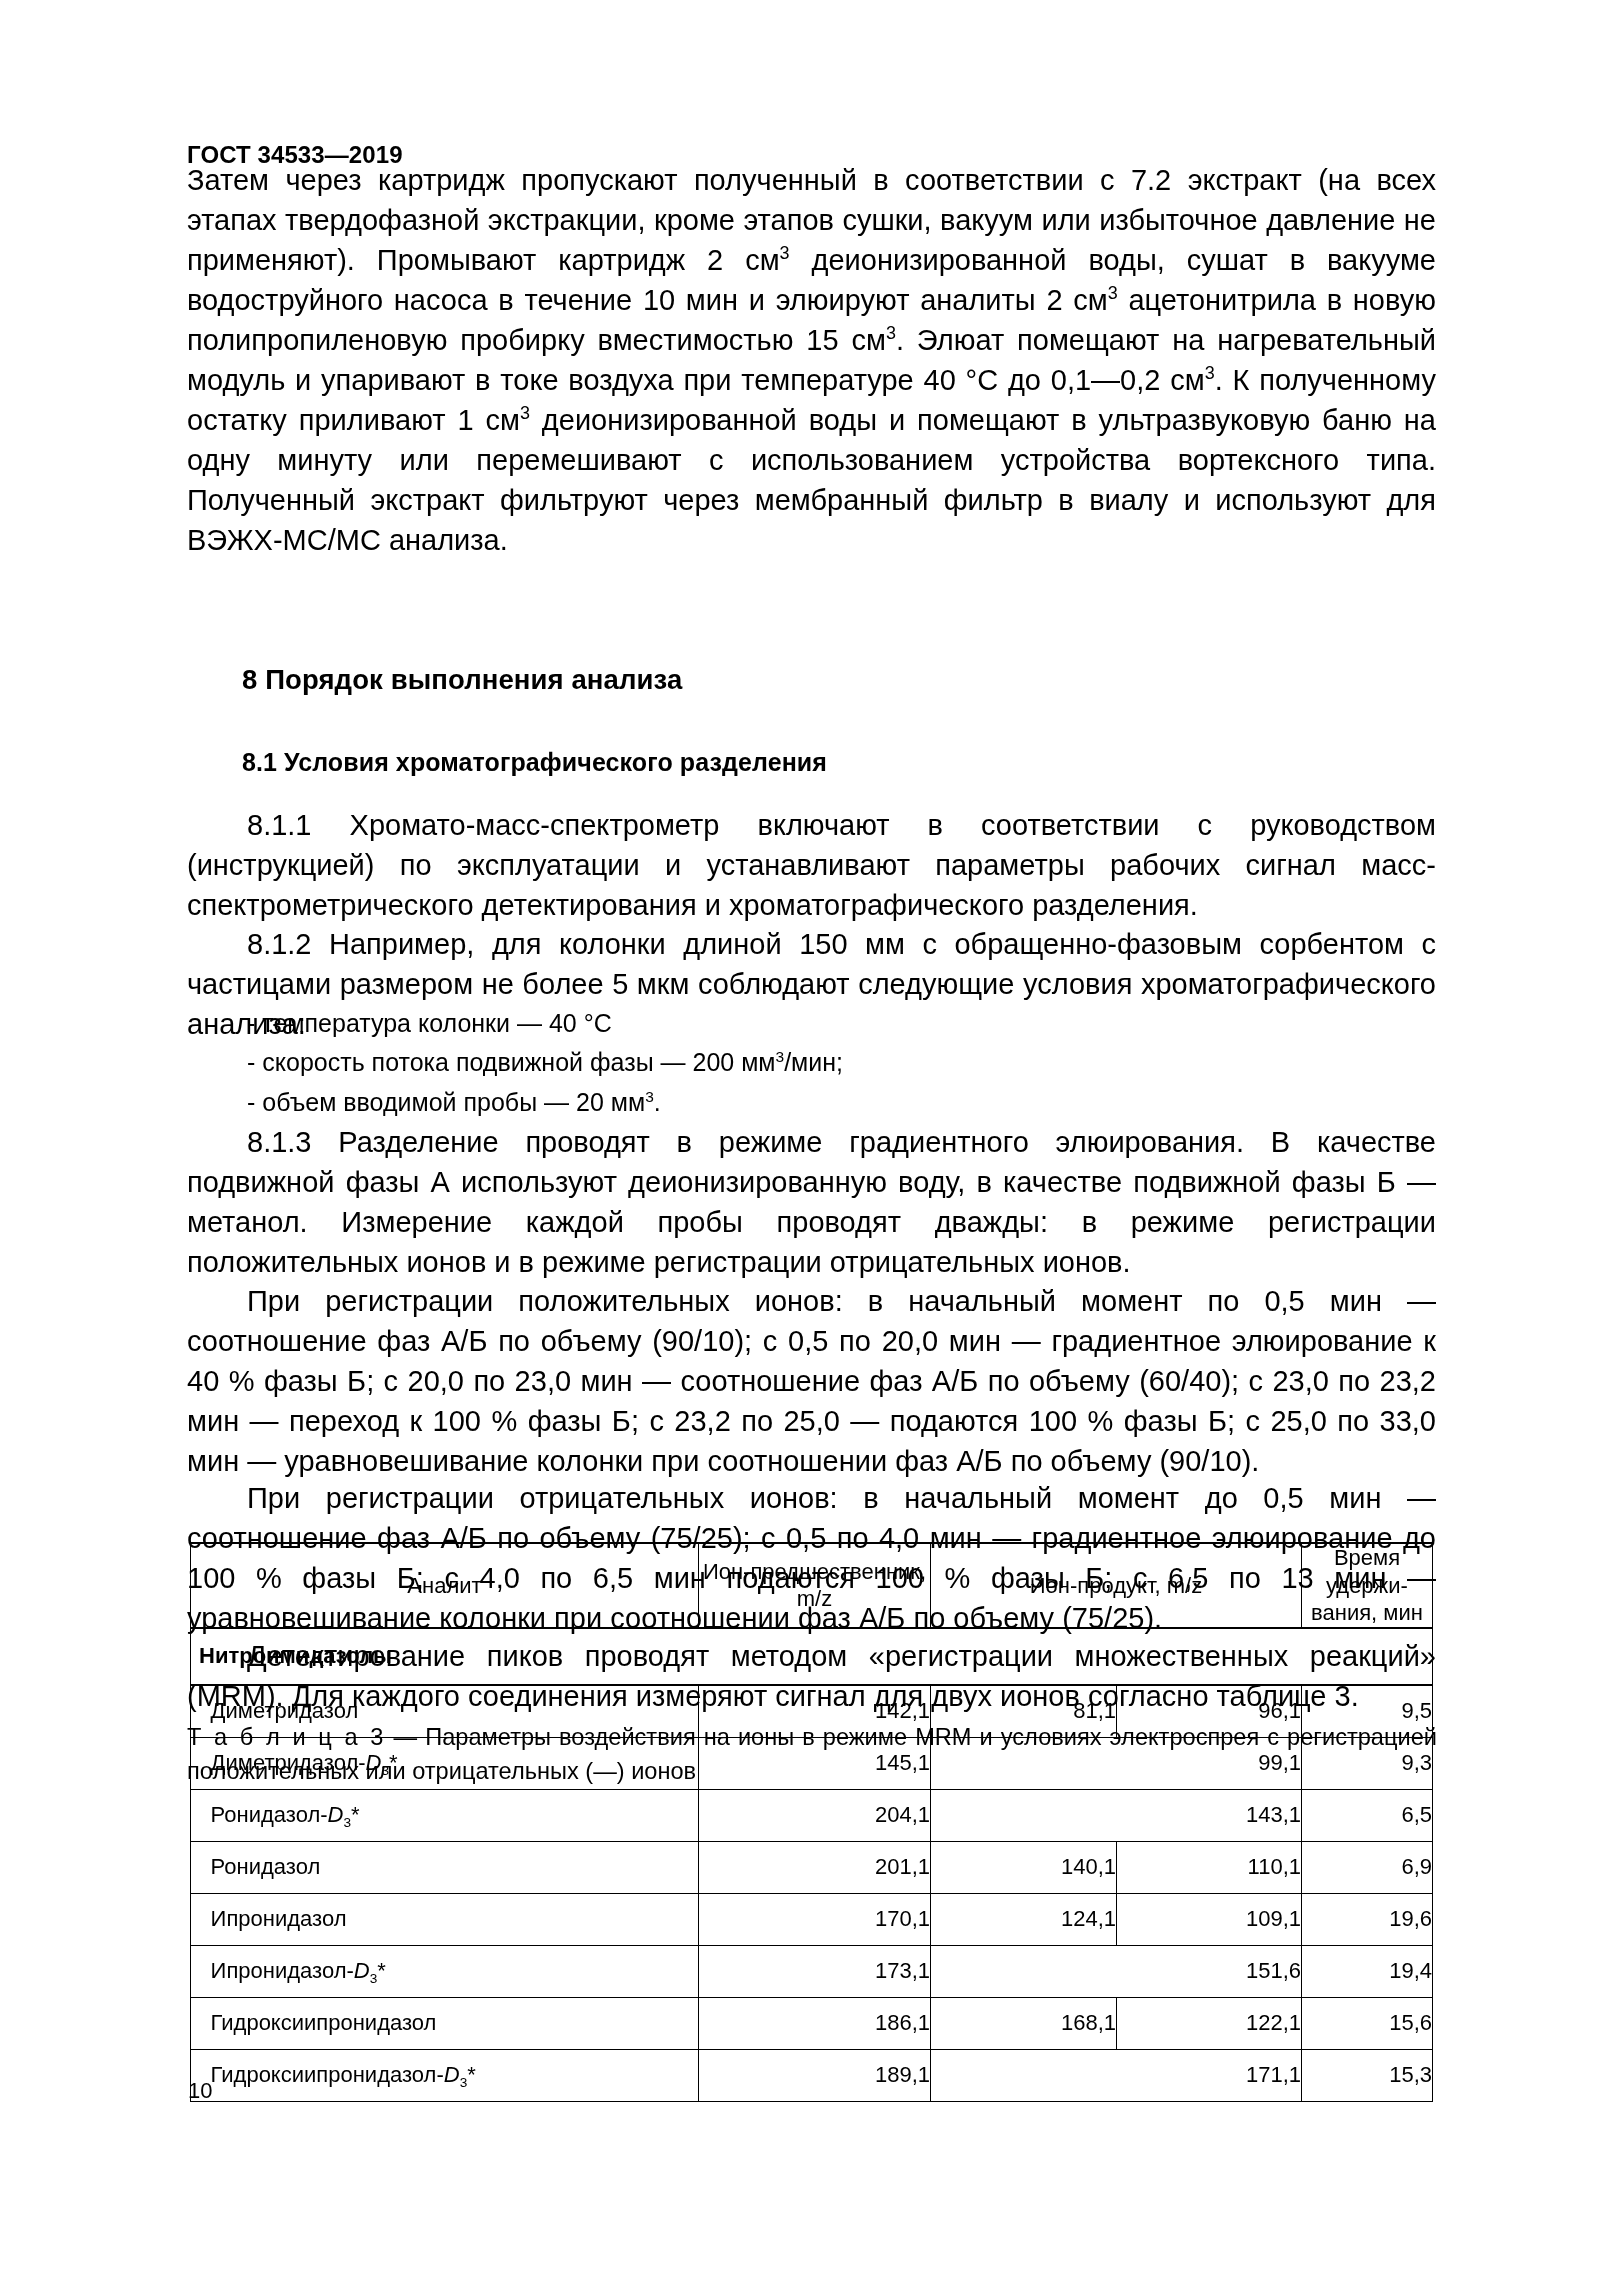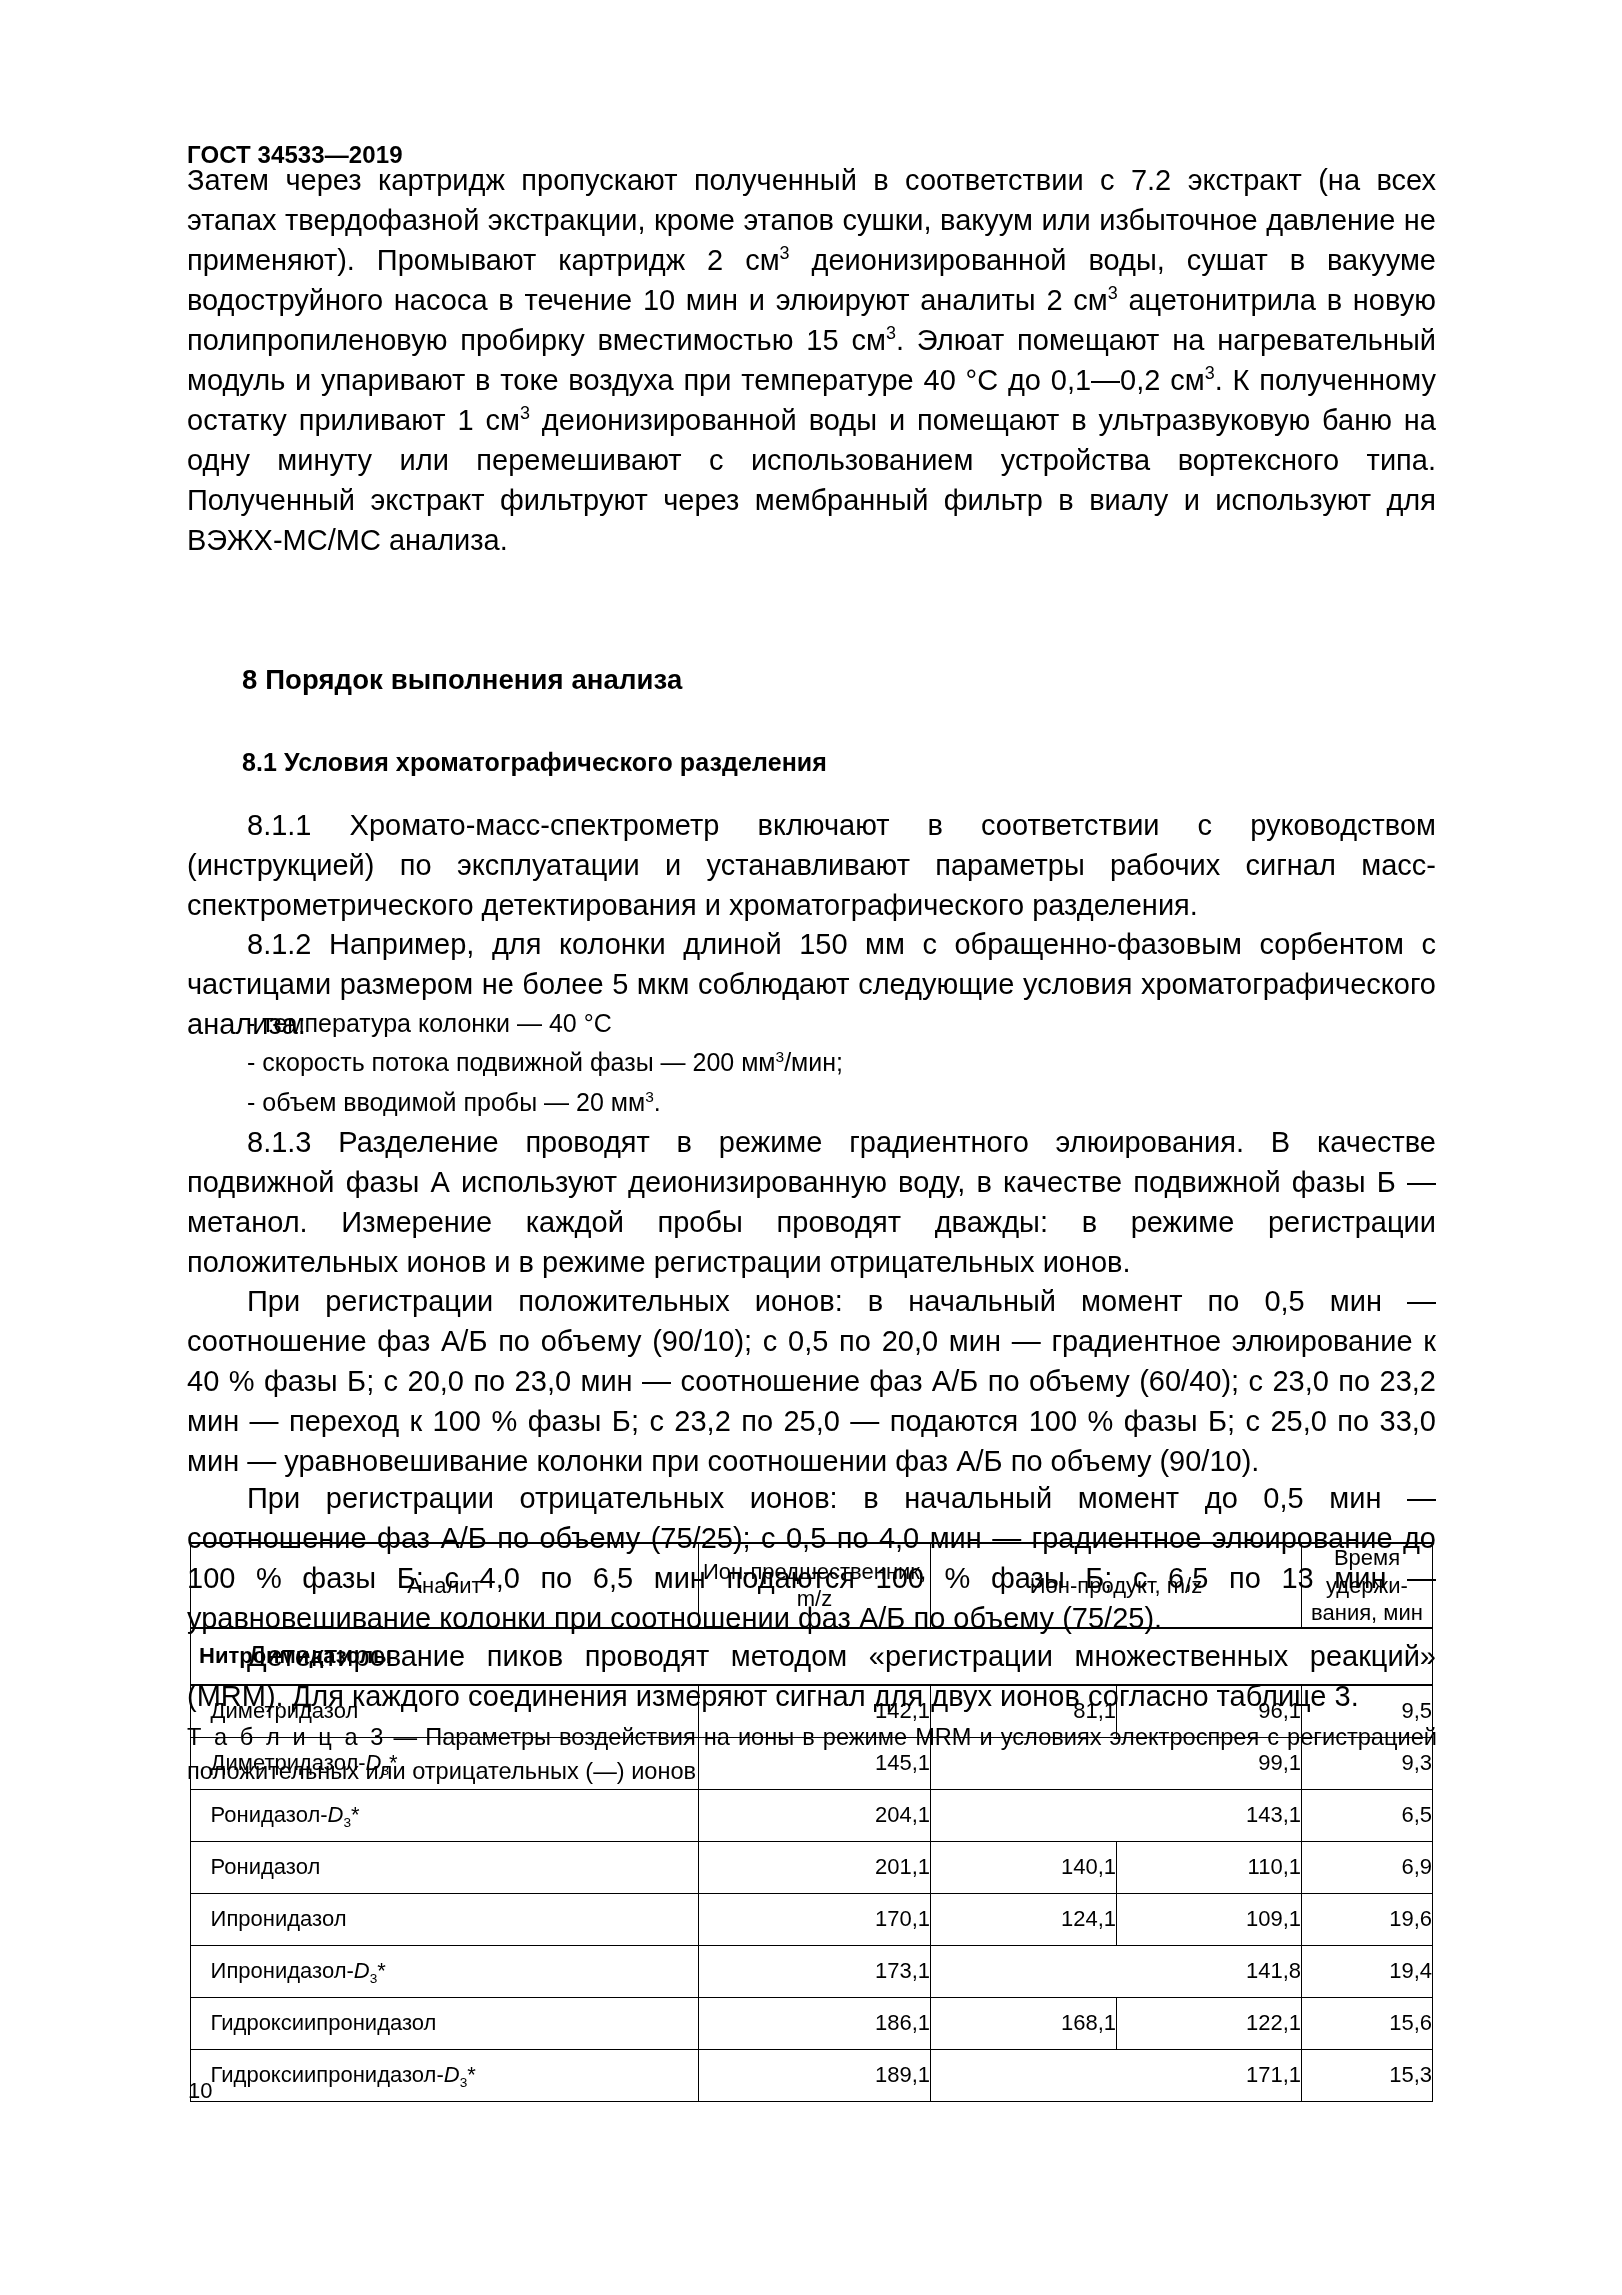--- a/index.html
+++ b/index.html
@@ -222,21 +222,21 @@
         <tr>
           <td class="analyte">Ипронидазол</td>
           <td class="num">170,1</td>
           <td class="num">124,1</td>
           <td class="num">109,1</td>
           <td class="num">19,6</td>
         </tr>
         <tr>
           <td class="analyte">Ипронидазол-<span class="ital">D</span><sub>3</sub>*</td>
           <td class="num">173,1</td>
-          <td class="num dbl" colspan="2">141,8</td>
+          <td class="num dbl" colspan="2">151,6</td>
           <td class="num">19,4</td>
         </tr>
         <tr>
           <td class="analyte">Гидроксиипронидазол</td>
           <td class="num">186,1</td>
           <td class="num">168,1</td>
           <td class="num">122,1</td>
           <td class="num">15,6</td>
         </tr>
         <tr>

